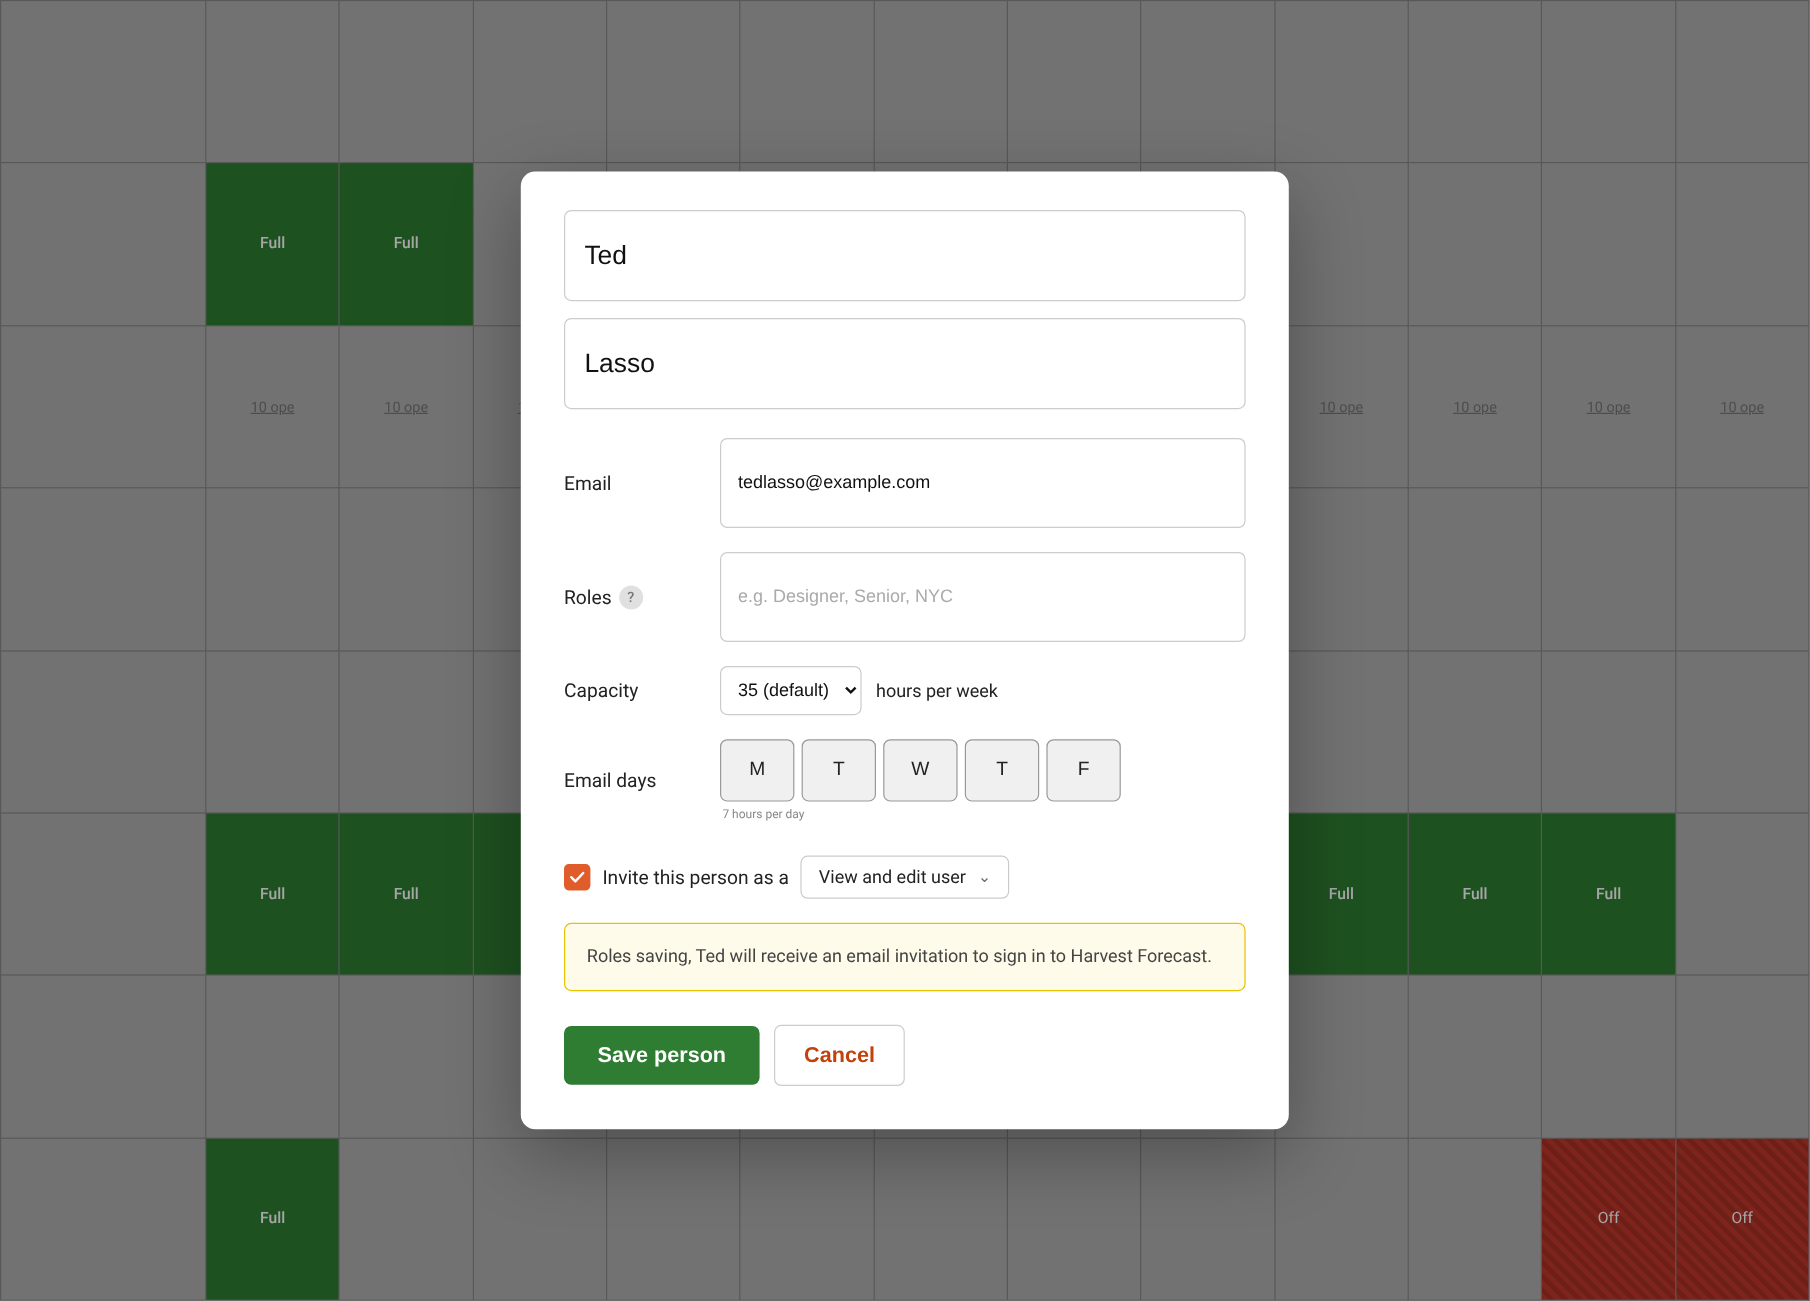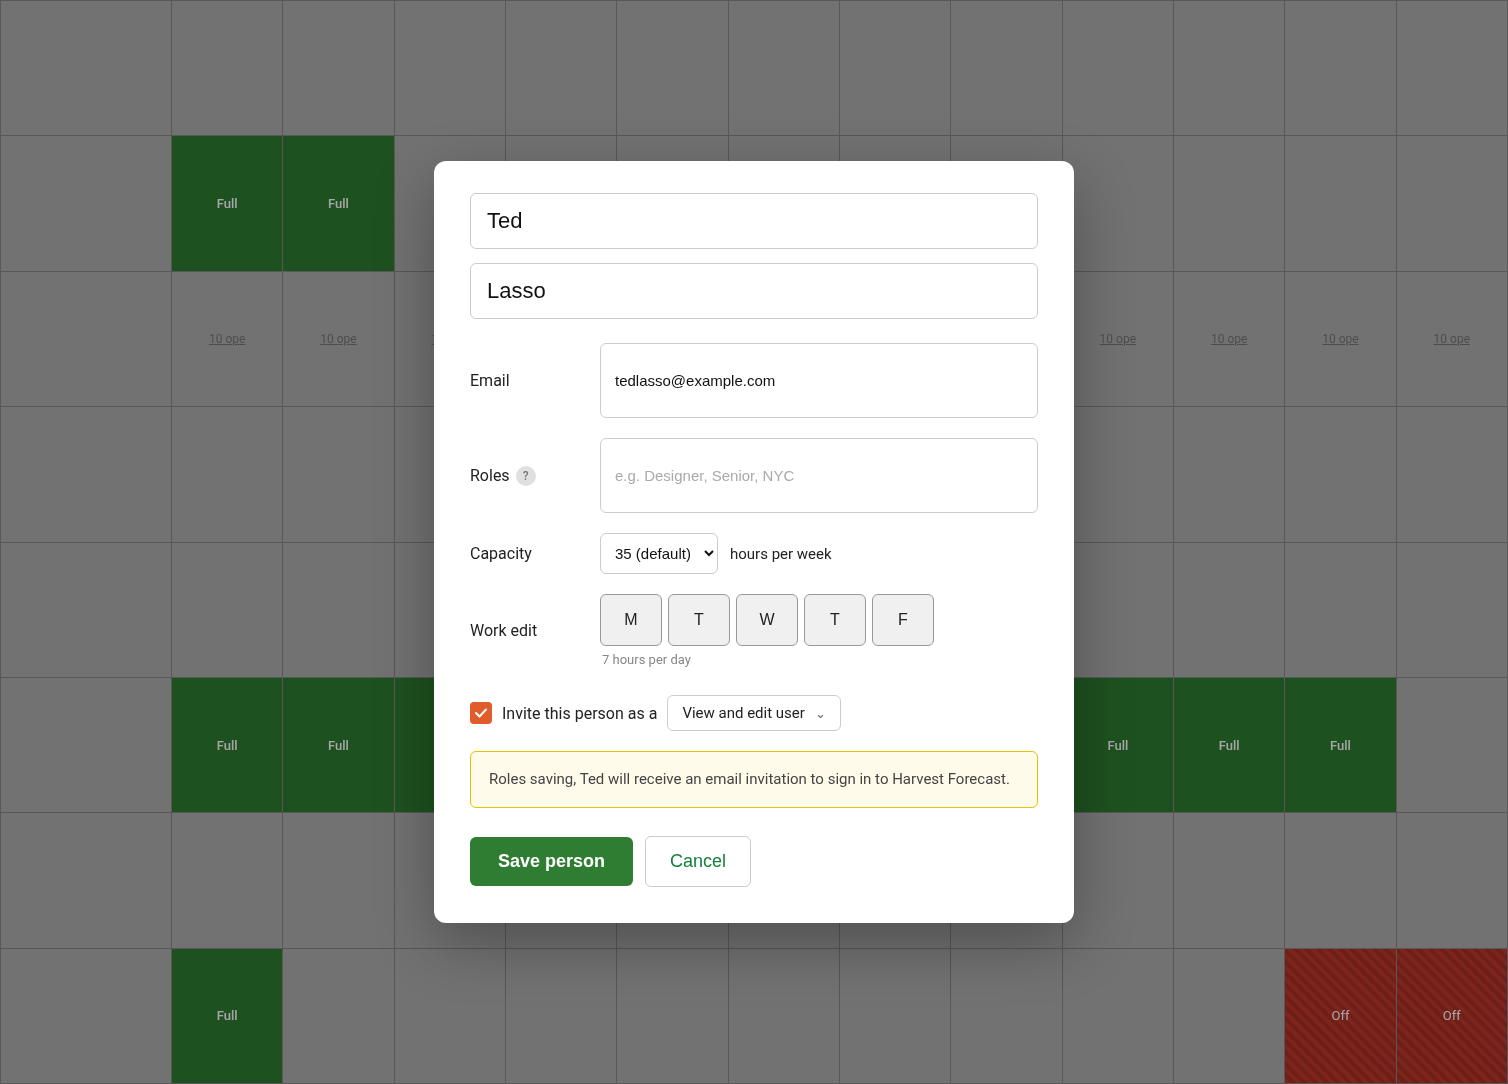--- a/index.html
+++ b/index.html
@@ -82,21 +82,21 @@
       padding: 32px 36px 36px;
       width: 640px;
       box-shadow: 0 20px 60px rgba(0,0,0,0.3);
       position: relative;
     }
 
     .field-full {
       width: 100%;
       border: 1.5px solid #ccc;
       border-radius: 6px;
-      padding: 14px 16px;
+      padding: 24px 16px;
       font-size: 22px;
       font-weight: 500;
       color: #111;
       outline: none;
       margin-bottom: 14px;
     }
 
     .form-grid {
       margin-top: 10px;
       display: grid;
@@ -191,21 +191,21 @@
       align-items: center;
       justify-content: center;
     }
 
     .day-btn.active {
       background: #f0f0f0;
       border-color: #999;
     }
 
     .hours-per-day {
-      font-size: 13px;
+      font-size: 10px;
       color: #888;
       padding-left: 2px;
     }
 
     .invite-section {
       margin-top: 28px;
       display: flex;
       align-items: center;
       gap: 10px;
       text-align: center;
@@ -277,26 +277,26 @@
       border: none;
       border-radius: 6px;
       padding: 14px 28px;
       font-size: 18px;
       font-weight: 600;
       cursor: pointer;
     }
 
     .btn-cancel {
       background: white;
-      color: #15803d;
+      color: #c2410c;
       border: 1.5px solid #ccc;
       border-radius: 6px;
       padding: 14px 24px;
       font-size: 18px;
-      font-weight: 400;
+      font-weight: 700;
       cursor: pointer;
     }
   </style>
 </head>
 <body>
 
 <div class="bg-grid">
 
   <div class="bg-cell"></div>
   <div class="bg-cell"></div>
@@ -438,21 +438,21 @@
         <select class="capacity-select">
           <option value="35" selected="">35 (default)</option>
           <option value="40">40</option>
           <option value="30">30</option>
           <option value="20">20</option>
           <option value="10">10</option>
         </select>
         <span class="hours-label">hours per week</span>
       </div>
 
-      <label class="form-label">Work edit</label>
+      <label class="form-label">Email days</label>
       <div class="workdays-row">
         <div class="day-buttons">
           <button class="day-btn active">M</button>
           <button class="day-btn active">T</button>
           <button class="day-btn active">W</button>
           <button class="day-btn active">T</button>
           <button class="day-btn active">F</button>
         </div>
         <span class="hours-per-day">7 hours per day</span>
       </div>

